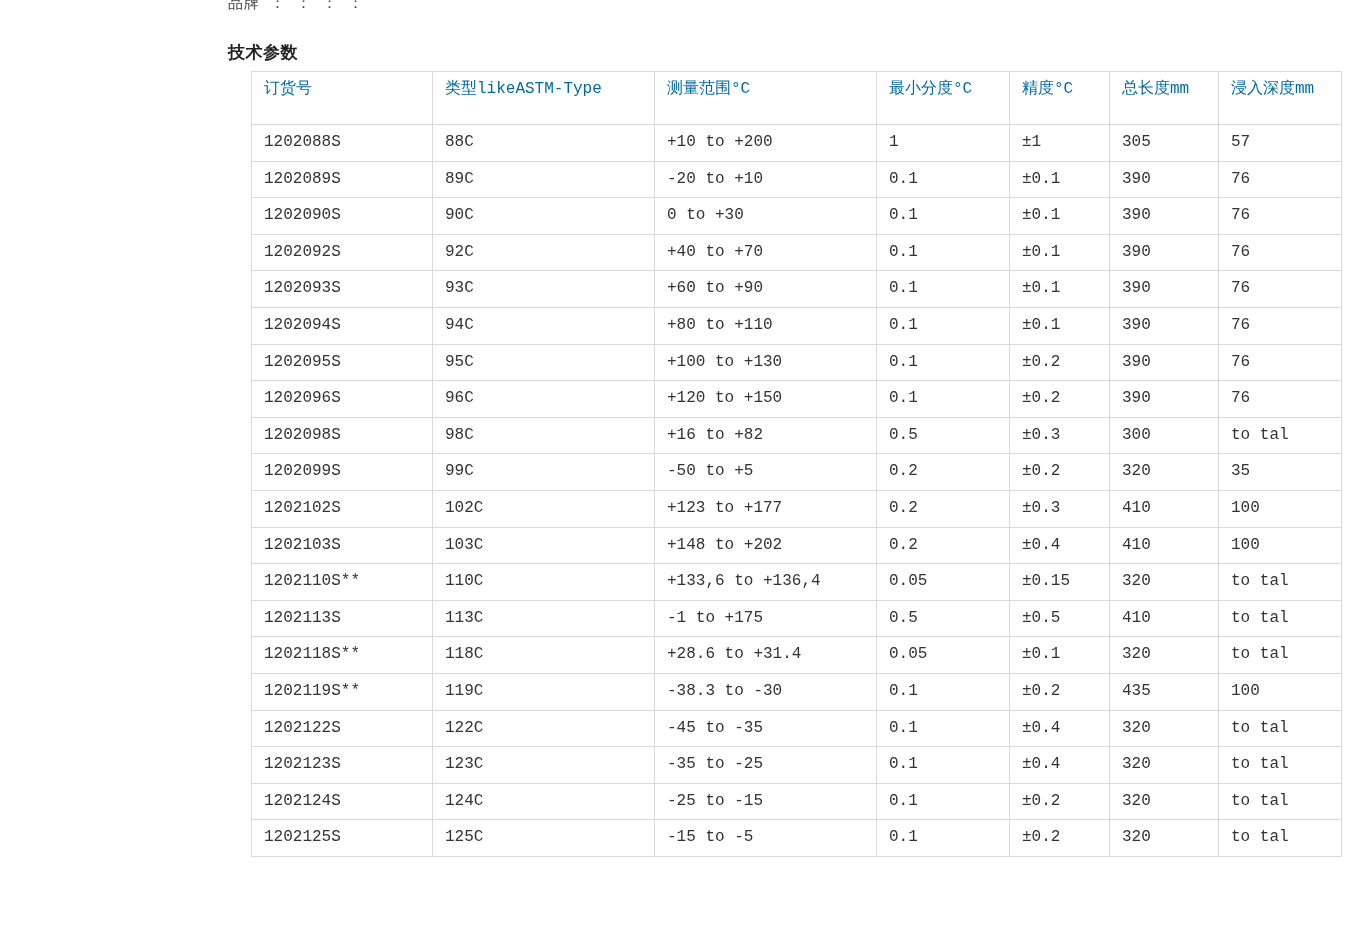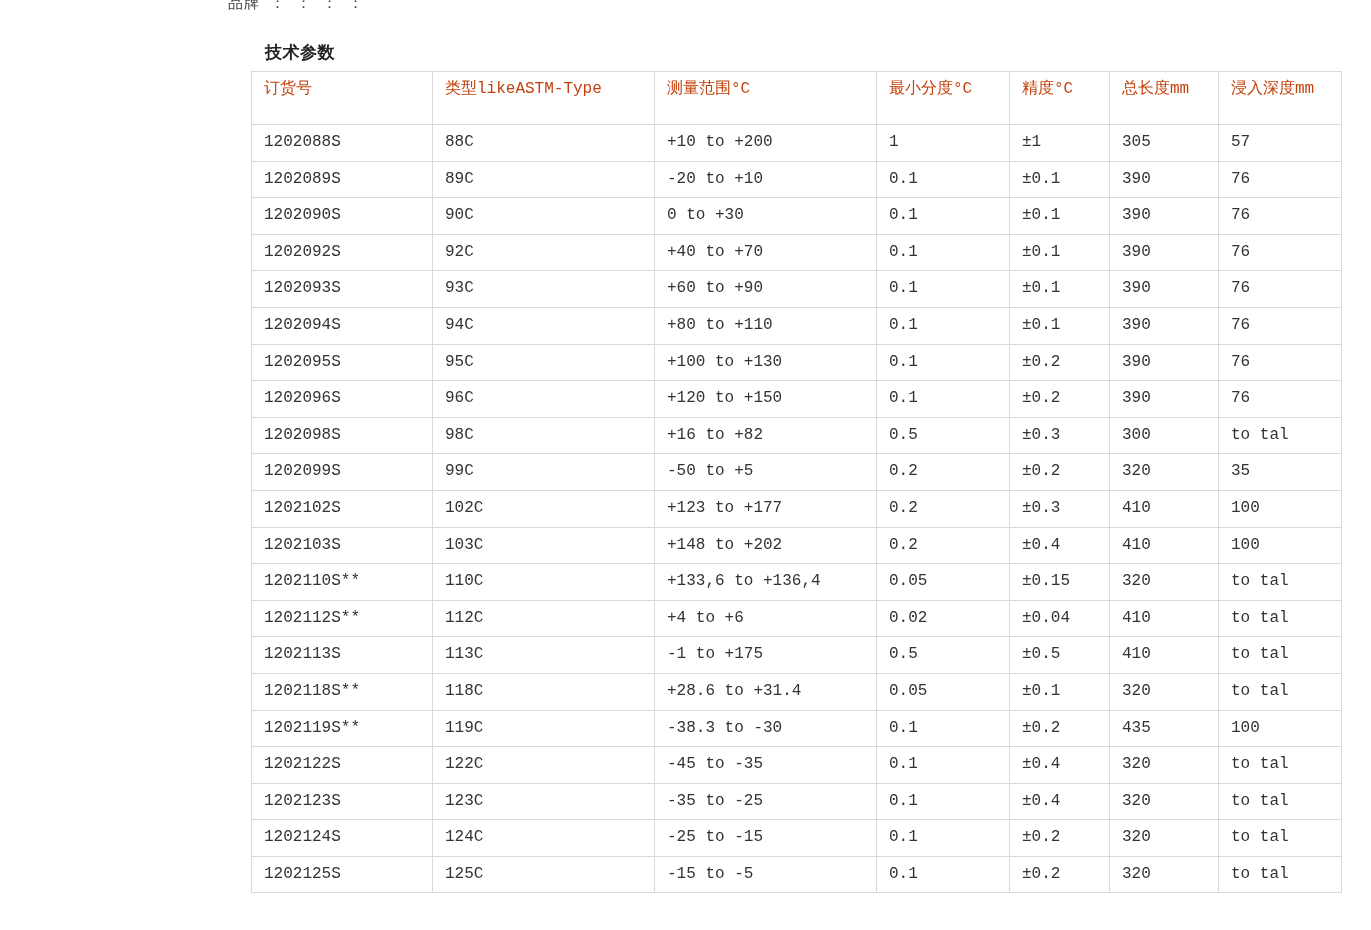--- a/index.html
+++ b/index.html
@@ -30,21 +30,20 @@
     white-space: nowrap;
   }
   .section-title {
     position: absolute;
     left: 228px;
     top: 41px;
     font-size: 17px;
     font-weight: bold;
     color: #222222;
     letter-spacing: 0.5px;
-    margin-left: 37px;
   }
   .table-wrap {
     position: absolute;
     left: 251px;
     top: 71px;
     width: 1090px;
   }
   table.spec {
     border-collapse: collapse;
     width: 1090px;
@@ -58,21 +57,21 @@
     vertical-align: top;
     color: #333333;
     font-weight: normal;
     line-height: 1.35;
     white-space: normal;
     overflow: hidden;
   }
   table.spec thead th {
     height: 38px;
     vertical-align: top;
-    color: #c2410c;
+    color: #0369a1;
   }
   table.spec tbody td {
     height: 17px;
   }
   col.c0 { width: 181px; }
   col.c1 { width: 222px; }
   col.c2 { width: 222px; }
   col.c3 { width: 133px; }
   col.c4 { width: 100px; }
   col.c5 { width: 109px; }
@@ -221,29 +220,20 @@
           <tr>
             <td>1202110S**</td>
             <td>110C</td>
             <td>+133,6 to +136,4</td>
             <td>0.05</td>
             <td>±0.15</td>
             <td>320</td>
             <td>to tal</td>
           </tr>
           <tr>
-            <td>1202112S**</td>
-            <td>112C</td>
-            <td>+4 to +6</td>
-            <td>0.02</td>
-            <td>±0.04</td>
-            <td>410</td>
-            <td>to tal</td>
-          </tr>
-          <tr>
             <td>1202113S</td>
             <td>113C</td>
             <td>-1 to +175</td>
             <td>0.5</td>
             <td>±0.5</td>
             <td>410</td>
             <td>to tal</td>
           </tr>
           <tr>
             <td>1202118S**</td>

